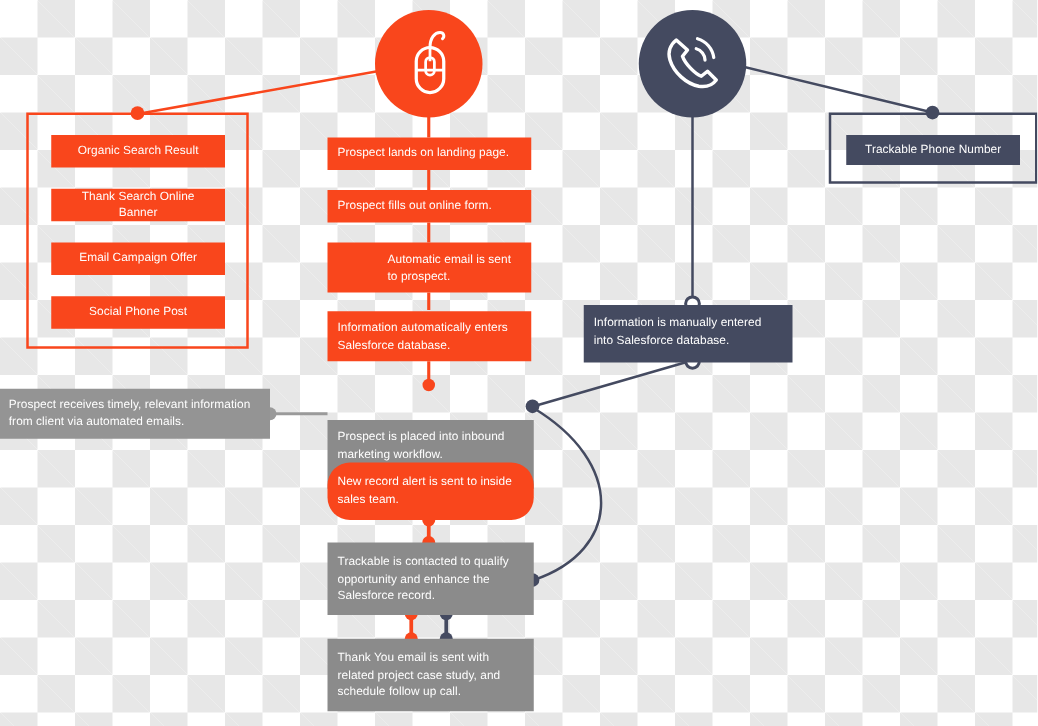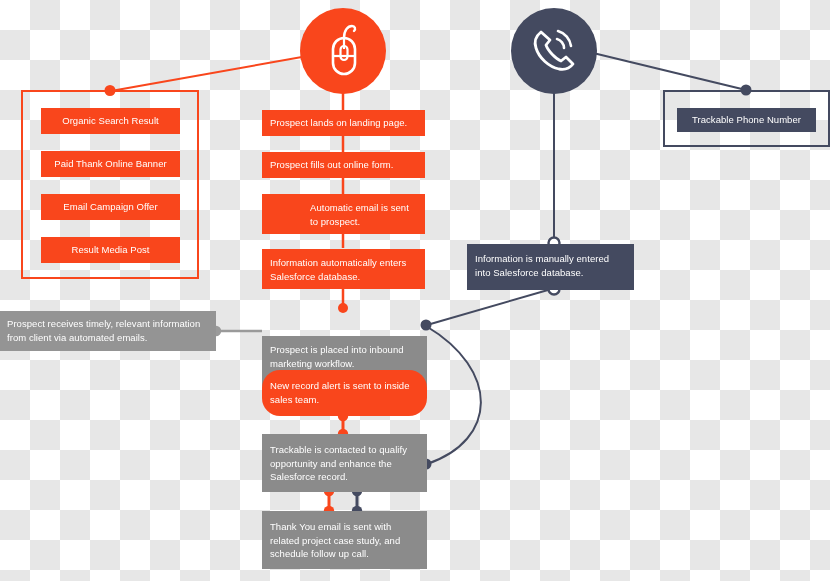--- a/index.html
+++ b/index.html
@@ -135,27 +135,27 @@
       <path d="M 32 17 C 36 18, 39 22, 39 26" fill="none" stroke="#ffffff" stroke-width="2.6" stroke-linecap="round"></path>
     </svg>
   </div>
 
   <div class="frame-box" style="left:21px; top:90px; width:178px; height:189px;"></div>
 
   <div class="node orange centered" style="left:41px; top:108px; width:139px; height:26px;">
     <span>Organic Search Result</span>
   </div>
   <div class="node orange centered" style="left:41px; top:151px; width:139px; height:26px;">
-    <span>Paid Thank Online Banner</span>
+    <span>Thank Search Online Banner</span>
   </div>
   <div class="node orange centered" style="left:41px; top:194px; width:139px; height:26px;">
     <span>Email Campaign Offer</span>
   </div>
   <div class="node orange centered" style="left:41px; top:237px; width:139px; height:26px;">
-    <span>Result Media Post</span>
+    <span>Social Phone Post</span>
   </div>
 
   <div class="frame-box-navy" style="left:663px; top:90px; width:167px; height:57px;"></div>
   <div class="node navy centered" style="left:677px; top:108px; width:139px; height:24px;">
     <span>Trackable Phone Number</span>
   </div>
 
   <div class="node orange" style="left:262px; top:110px; width:163px; height:26px;">
     <span>Prospect lands on landing page.</span>
   </div>

